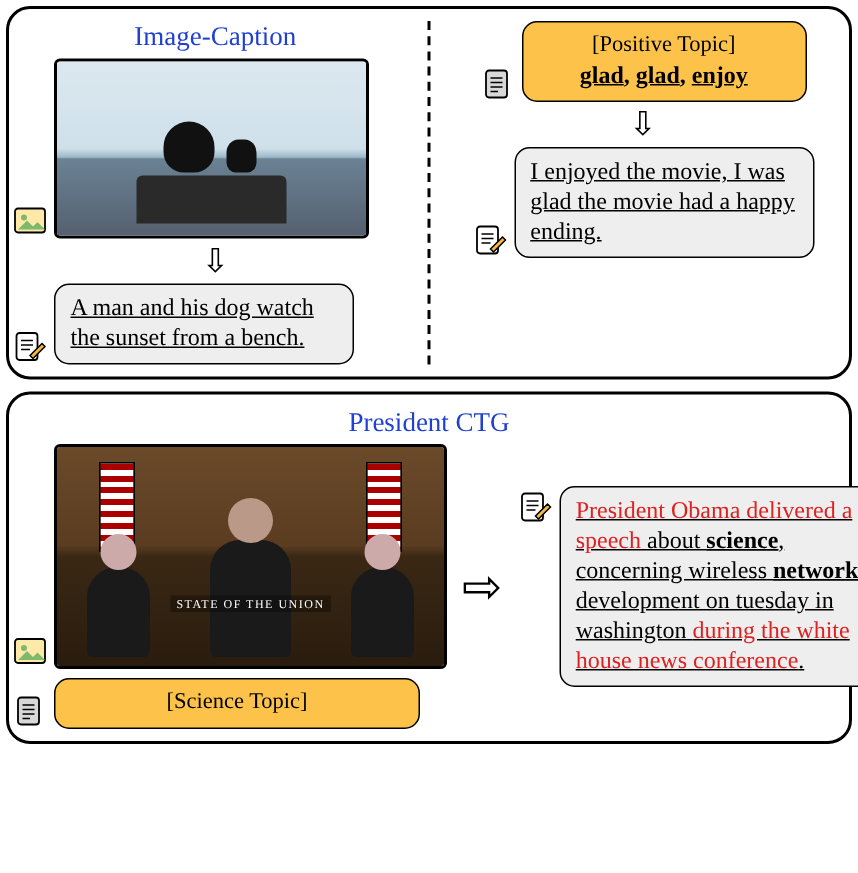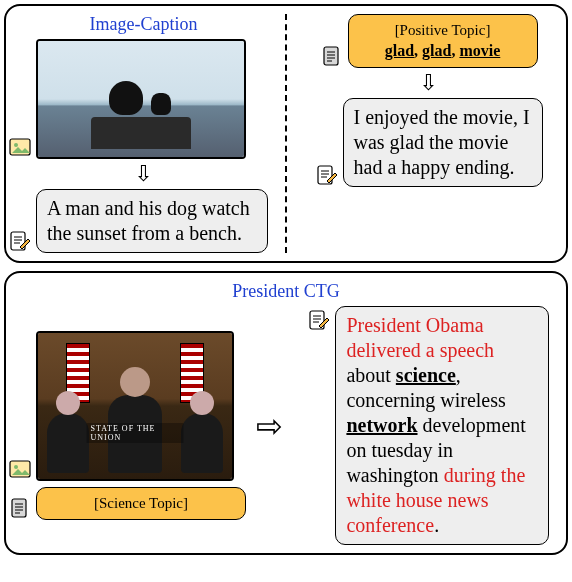--- a/index.html
+++ b/index.html
@@ -71,23 +71,24 @@
     font-size: 16px;
     line-height: 1.3;
   }
   .topic-label { font-size: 15px; }
   .topic-words { font-weight: bold; }
   .output-box {
     background: #eee;
     border: 1.5px solid #000;
     border-radius: 10px;
     padding: 6px 10px;
-    font-size: 20px;
+    font-size: 16px;
     line-height: 1.25;
     text-align: left;
+    text-decoration: underline;
   }
   .arrow-down {
     font-size: 22px;
     line-height: 1;
     margin: 4px 0;
     text-align: center;
   }
   .arrow-right {
     font-size: 32px;
     line-height: 1;
@@ -100,21 +101,21 @@
     gap: 4px;
   }
   .bottom-left {
     display: flex;
     flex-direction: column;
     align-items: flex-start;
     gap: 6px;
     flex-shrink: 0;
   }
   .photo-box.big {
-    width: 198px;
+    width: 262px;
     height: 150px;
   }
   .red { color: #d22; }
   .bu { font-weight: bold; text-decoration: underline; }
   
   .sunset-scene {
     width: 100%; height: 100%;
     background: linear-gradient(to bottom, #dbe8f0 0%, #cfe0ea 50%, #9cb8c8 55%, #6a8294 56%, #556070 100%);
     display:flex; align-items:flex-end; justify-content:center;
   }
@@ -204,21 +205,21 @@
     <div class="with-icon left-align">
       <span class="icon">
         <svg viewBox="0 0 24 24">
             <rect x="3" y="3" width="14" height="18" rx="2" fill="#fff" stroke="#000" stroke-width="1.2"></rect>
             <line x1="6" y1="8" x2="14" y2="8" stroke="#000"></line>
             <line x1="6" y1="11" x2="14" y2="11" stroke="#000"></line>
             <line x1="6" y1="14" x2="12" y2="14" stroke="#000"></line>
             <path d="M14 20 L22 12 L20 10 L12 18 Z" fill="#f5b642" stroke="#000" stroke-width="1"></path>
           </svg>
       </span>
-      <div class="output-box" style="width:232px">A man and his dog watch the sunset from a bench.</div>
+      <div class="output-box" style="width:200px">A man and his dog watch the sunset from a bench.</div>
     </div>
   </div>
 
   <div class="divider"></div>
 
   <div class="col">
 
     <div class="with-icon">
       <span class="icon">
         <svg viewBox="0 0 24 24">
@@ -227,21 +228,21 @@
             <line x1="7" y1="11" x2="15" y2="11" stroke="#000"></line>
             <line x1="7" y1="14" x2="15" y2="14" stroke="#000"></line>
             <line x1="7" y1="17" x2="12" y2="17" stroke="#000"></line>
           </svg>
       </span>
       <div class="topic-box" style="width:190px">
         <div class="topic-label">[Positive Topic]</div>
         <div class="topic-words">
           <span class="bu">glad</span><span>, </span>
           <span class="bu">glad</span><span>, </span>
-          <span class="bu">movie</span><span></span>
+          <span class="bu">enjoy</span><span></span>
         </div>
       </div>
     </div>
 
     <div class="arrow-down">⇩</div>
 
     <div class="with-icon">
       <span class="icon">
         <svg viewBox="0 0 24 24">
             <rect x="3" y="3" width="14" height="18" rx="2" fill="#fff" stroke="#000" stroke-width="1.2"></rect>
@@ -284,21 +285,21 @@
       <div class="with-icon left-align">
         <span class="icon">
           <svg viewBox="0 0 24 24">
               <rect x="4" y="3" width="14" height="18" rx="2" fill="#d8d8d8" stroke="#000" stroke-width="1.2"></rect>
               <line x1="7" y1="8" x2="15" y2="8" stroke="#000"></line>
               <line x1="7" y1="11" x2="15" y2="11" stroke="#000"></line>
               <line x1="7" y1="14" x2="15" y2="14" stroke="#000"></line>
               <line x1="7" y1="17" x2="12" y2="17" stroke="#000"></line>
             </svg>
         </span>
-        <div class="topic-box" style="width:210px">
+        <div class="topic-box" style="width:244px">
           <div class="topic-label">[Science Topic]</div>
         </div>
       </div>
     </div>
 
     <div class="arrow-right">⇨</div>
 
     <div class="with-icon" style="align-items:flex-start">
       <span class="icon">
         <svg viewBox="0 0 24 24">

